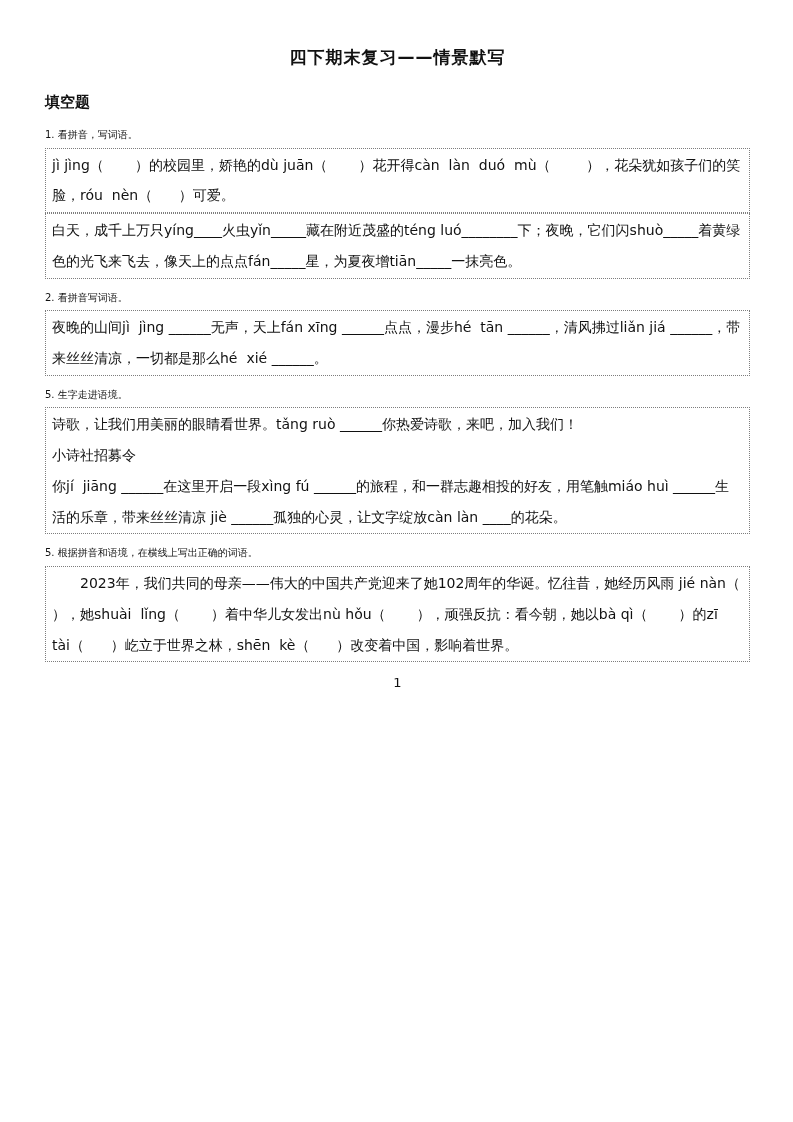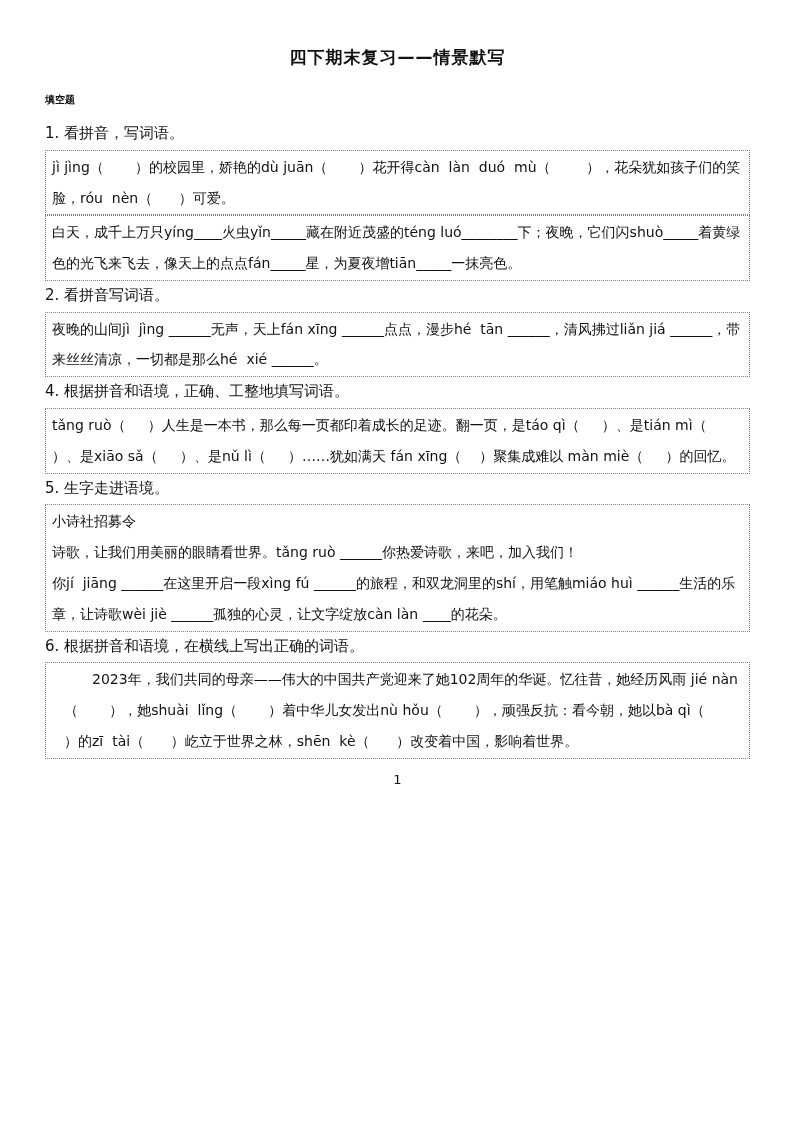--- a/index.html
+++ b/index.html
@@ -24,45 +24,44 @@
   }
   .doc-title {
     text-align: center;
     font-weight: bold;
     font-size: 17px;
     letter-spacing: 1px;
     margin: 0 0 24px 0;
   }
   .blank-heading {
     font-weight: bold;
-    font-size: 10px;
+    font-size: 15px;
     margin: 15px 0 16px 0;
   }
   .section {
     margin: 0;
   }
   .item-label {
-    font-size: 15px;
+    font-size: 10px;
     line-height: 1.45;
-    margin: 4px 0 5px 0;
+    margin: 12px 0 5px 0;
   }
   .answer-box {
     border: 1px dotted #7d7d7d;
     padding: 1px 6px;
     font-size: 14px;
     line-height: 2.2;
   }
   .answer-box p {
     margin: 0;
     white-space: pre-wrap;
     word-break: break-word;
   }
   .answer-box p.indent {
     text-indent: 2em;
-    margin-left: 12px;
   }
   .page-footer {
     text-align: center;
     font-size: 13px;
     margin-top: 13px;
   }
 </style>
 </head>
 <body>
 
@@ -85,38 +84,32 @@
     </div>
   </div>
 
   <div class="section">
     <div class="item-label">2. 看拼音写词语。</div>
     <div class="answer-box">
       <p>夜晚的山间jì  jìng ______无声，天上fán xīng ______点点，漫步hé  tān ______，清风拂过liǎn jiá ______，带来丝丝清凉，一切都是那么hé  xié ______。</p>
     </div>
   </div>
 
+
   <div class="section">
-    <div class="item-label">4. 根据拼音和语境，正确、工整地填写词语。</div>
+    <div class="item-label">5. 生字走进语境。</div>
     <div class="answer-box">
-      <p>tǎng ruò（     ）人生是一本书，那么每一页都印着成长的足迹。翻一页，是táo qì（     ）、是tián mì（      ）、是xiāo sǎ（     ）、是nǔ lì（     ）……犹如满天 fán xīng（    ）聚集成难以 màn miè（     ）的回忆。</p>
+      <p>诗歌，让我们用美丽的眼睛看世界。tǎng ruò ______你热爱诗歌，来吧，加入我们！</p>
+      <p>小诗社招募令</p>
+      <p>你jí  jiāng ______在这里开启一段xìng fú ______的旅程，和一群志趣相投的好友，用笔触miáo huì ______生活的乐章，带来丝丝清凉 jiè ______孤独的心灵，让文字绽放càn làn ____的花朵。</p>
     </div>
   </div>
 
   <div class="section">
-    <div class="item-label">5. 生字走进语境。</div>
-    <div class="answer-box">
-      <p>小诗社招募令</p>
-      <p>诗歌，让我们用美丽的眼睛看世界。tǎng ruò ______你热爱诗歌，来吧，加入我们！</p>
-      <p>你jí  jiāng ______在这里开启一段xìng fú ______的旅程，和双龙洞里的shí，用笔触miáo huì ______生活的乐章，让诗歌wèi jiè ______孤独的心灵，让文字绽放càn làn ____的花朵。</p>
-    </div>
-  </div>
-
-  <div class="section">
-    <div class="item-label">6. 根据拼音和语境，在横线上写出正确的词语。</div>
+    <div class="item-label">5. 根据拼音和语境，在横线上写出正确的词语。</div>
     <div class="answer-box">
       <p class="indent">2023年，我们共同的母亲——伟大的中国共产党迎来了她102周年的华诞。忆往昔，她经历风雨 jié nàn（       ），她shuài  lǐng（       ）着中华儿女发出nù hǒu（       ），顽强反抗：看今朝，她以bà qì（       ）的zī  tài（      ）屹立于世界之林，shēn  kè（      ）改变着中国，影响着世界。</p>
     </div>
   </div>
 
 
   <div class="page-footer">1</div>
 
 </div>
 

